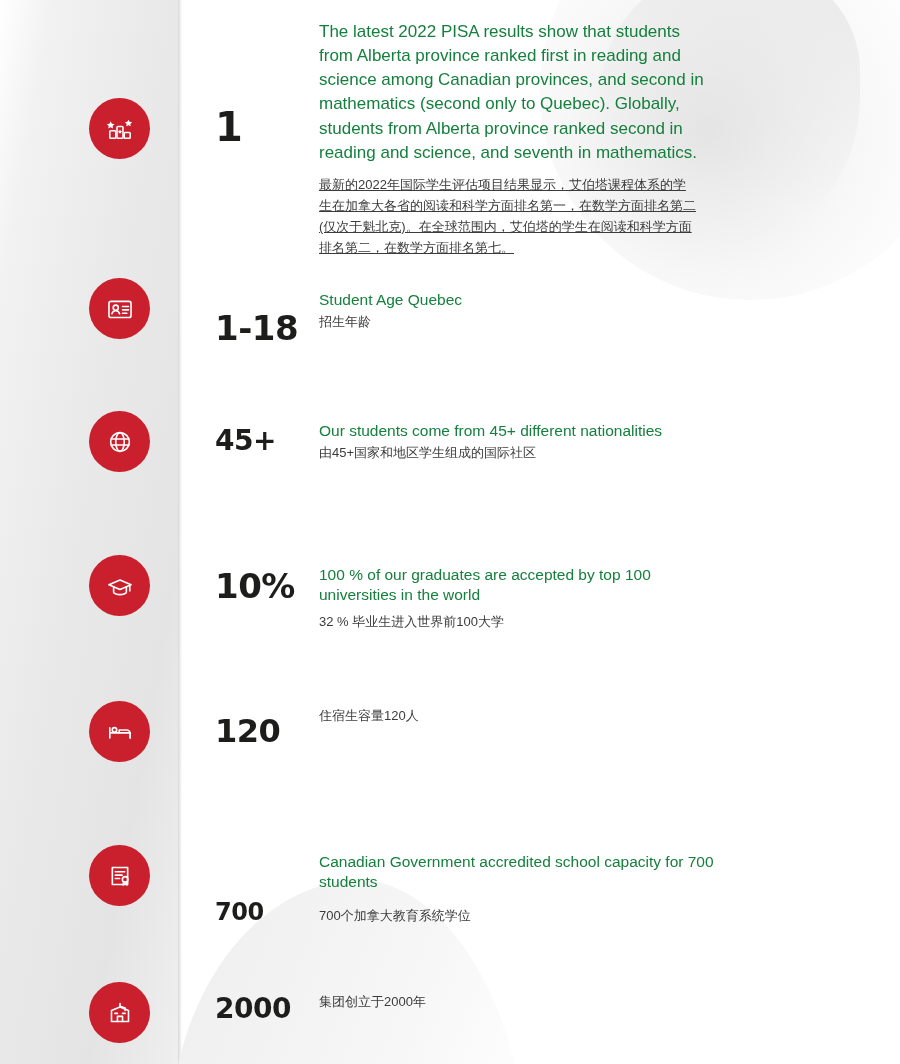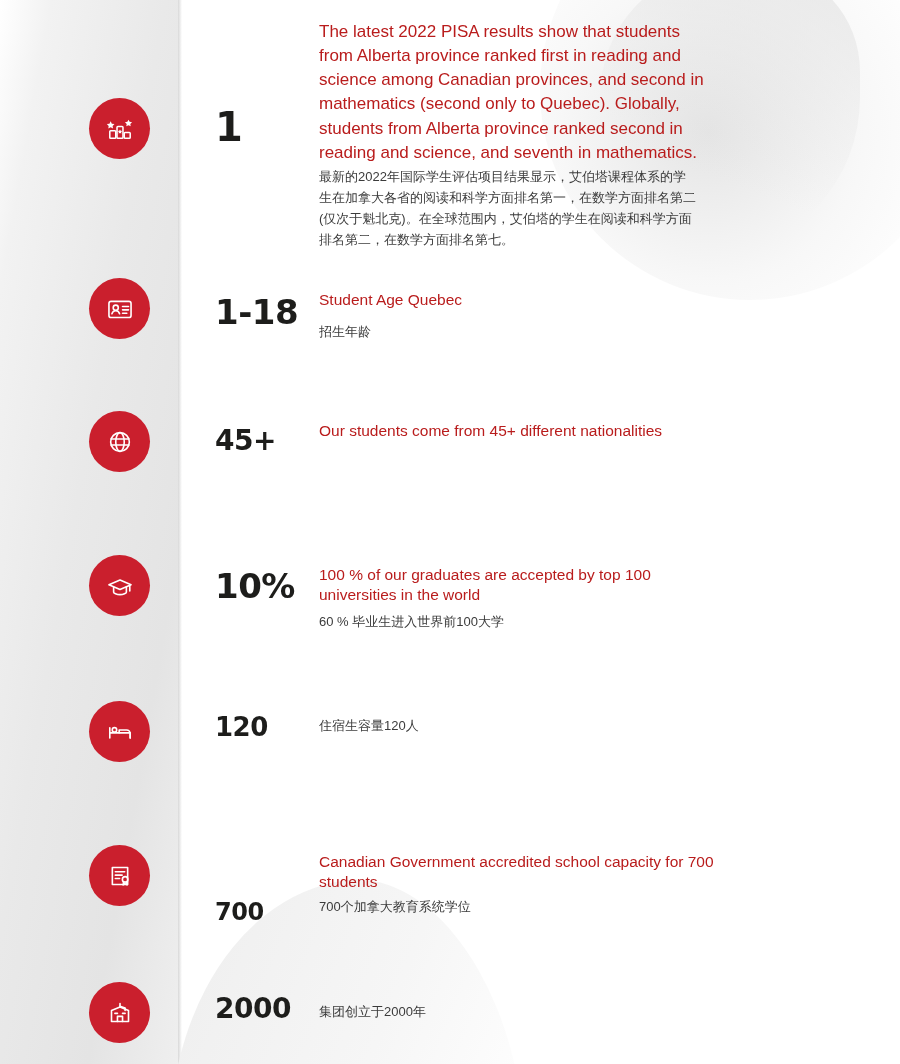--- a/index.html
+++ b/index.html
@@ -102,41 +102,42 @@
     font-weight: bold;
     letter-spacing: -0.5px;
     white-space: nowrap;
   }
   .text-col {
     position: absolute;
     left: 319px;
     width: 400px;
   }
   .en {
-    color: #b91c1c;
+    color: #15803d;
     font-size: 15.5px;
     line-height: 1.32;
     font-family: "Liberation Sans", sans-serif;
   }
   .en.big {
     font-size: 17px;
     line-height: 1.42;
     width: 385px;
   }
   .zh {
     color: #3b3b3b;
     font-size: 13px;
     line-height: 1.5;
     font-family: "Liberation Sans", sans-serif;
-    margin-top: 12px;
+    margin-top: 2px;
   }
   .zh.block {
     width: 378px;
-    margin-top: 1px;
+    margin-top: 9px;
     line-height: 1.62;
+    text-decoration: underline;
   }
 </style>
 </head>
 <body>
 
 <div class="page">
 
   <div class="band-left"></div>
   <div class="band-edge"></div>
   <div class="band-bottom-curve"></div>
@@ -165,84 +166,85 @@
 
     <div class="row" style="top:0">
       <div class="icon-badge" style="top:278px">
         <svg viewBox="0 0 40 40" fill="none" stroke="#ffffff" stroke-width="1.9" stroke-linecap="round" stroke-linejoin="round">
           <rect x="7" y="11" width="26" height="19" rx="2.5"></rect>
           <circle cx="15" cy="18.5" r="3"></circle>
           <path d="M10.5 25.5c.8-2.3 2.6-3.4 4.5-3.4s3.7 1.1 4.5 3.4"></path>
           <path d="M23 17h7M23 21h7M23 25h5"></path>
         </svg>
       </div>
-      <div class="stat-number" style="top:292px; font-size:34px">1-18</div>
+      <div class="stat-number" style="top:308px; font-size:34px">1-18</div>
       <div class="text-col" style="top:290px">
         <div class="en">Student Age Quebec</div>
         <div class="zh">招生年龄</div>
       </div>
     </div>
 
     <div class="row" style="top:0">
       <div class="icon-badge" style="top:411px">
         <svg viewBox="0 0 40 40" fill="none" stroke="#ffffff" stroke-width="1.9" stroke-linecap="round" stroke-linejoin="round">
           <circle cx="20" cy="20" r="11"></circle>
           <ellipse cx="20" cy="20" rx="5" ry="11"></ellipse>
           <path d="M9.5 16.5h21M9.5 23.5h21"></path>
         </svg>
       </div>
       <div class="stat-number" style="top:424px; font-size:28px">45+</div>
       <div class="text-col" style="top:421px; width:400px">
         <div class="en">Our students come from 45+ different nationalities</div>
+        <div class="zh">由45+国家和地区学生组成的国际社区</div>
       </div>
     </div>
 
     <div class="row" style="top:0">
       <div class="icon-badge" style="top:555px">
         <svg viewBox="0 0 40 40" fill="none" stroke="#ffffff" stroke-width="1.9" stroke-linecap="round" stroke-linejoin="round">
           <path d="M20 13 L33 18.5 L20 24 L7 18.5 Z"></path>
           <path d="M12.5 21.2v6.1c0 .8 3.4 2.9 7.5 2.9s7.5-2.1 7.5-2.9v-6.1"></path>
           <path d="M31.5 19.4v6.4"></path>
         </svg>
       </div>
       <div class="stat-number" style="top:566px; font-size:34px">10%</div>
       <div class="text-col" style="top:565px; width:400px">
         <div class="en">100 % of  our graduates are accepted by  top 100 universities in the world</div>
-        <div class="zh" style="margin-top:6px">60 % 毕业生进入世界前100大学</div>
+        <div class="zh" style="margin-top:6px">32 % 毕业生进入世界前100大学</div>
       </div>
     </div>
 
     <div class="row" style="top:0">
       <div class="icon-badge" style="top:701px">
         <svg viewBox="0 0 40 40" fill="none" stroke="#ffffff" stroke-width="1.9" stroke-linecap="round" stroke-linejoin="round">
           <path d="M8 27v-12"></path>
           <path d="M8 21h24v6"></path>
           <path d="M32 27v-5.2c0-2.3-1.9-4.2-4.2-4.2H19v3.4"></path>
           <circle cx="13.5" cy="17.5" r="2.6"></circle>
         </svg>
       </div>
-      <div class="stat-number" style="top:712px; font-size:26px">120</div>
+      <div class="stat-number" style="top:712px; font-size:32px">120</div>
       <div class="text-col" style="top:704px; width:400px">
         <div class="zh">住宿生容量120人</div>
       </div>
     </div>
 
     <div class="row" style="top:0">
       <div class="icon-badge" style="top:845px">
         <svg viewBox="0 0 40 40" fill="none" stroke="#ffffff" stroke-width="1.9" stroke-linecap="round" stroke-linejoin="round">
           <path d="M11 10h18v20H11z"></path>
           <path d="M14.5 15h11M14.5 19h8M14.5 23h5"></path>
           <circle cx="26" cy="24" r="3.2"></circle>
           <path d="M24.3 26.8l-.6 3.6 2.3-1.3 2.3 1.3-.6-3.6"></path>
         </svg>
       </div>
       <div class="stat-number" style="top:898px; font-size:24px">700</div>
       <div class="text-col" style="top:852px; width:405px">
         <div class="en">Canadian Government accredited school capacity for 700 students</div>
-        <div class="zh" style="margin-top:4px">700个加拿大教育系统学位</div>
+        <div class="zh" style="margin-top:13px">700个加拿大教育系统学位</div>
       </div>
     </div>
 
     <div class="row" style="top:0">
       <div class="icon-badge" style="top:982px">
         <svg viewBox="0 0 40 40" fill="none" stroke="#ffffff" stroke-width="1.9" stroke-linecap="round" stroke-linejoin="round">
           <path d="M20 9v3"></path>
           <path d="M20 12l6 2.2V17"></path>
           <path d="M10 30V17l10-4 10 4v13z"></path>
           <path d="M17 30v-6h6v6"></path>

